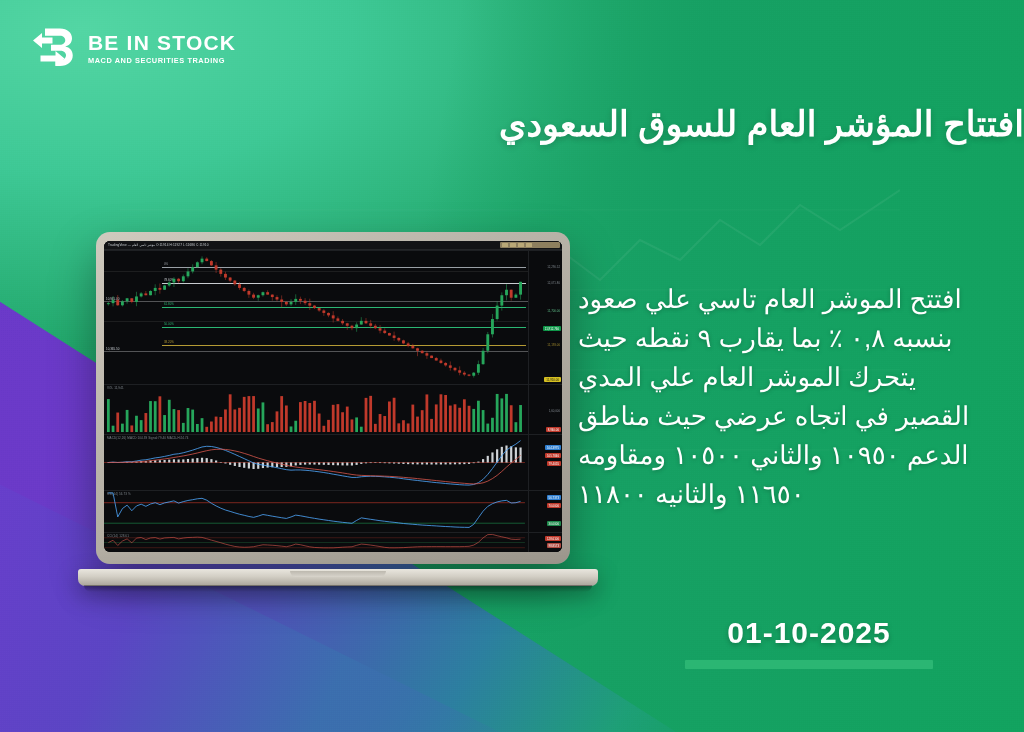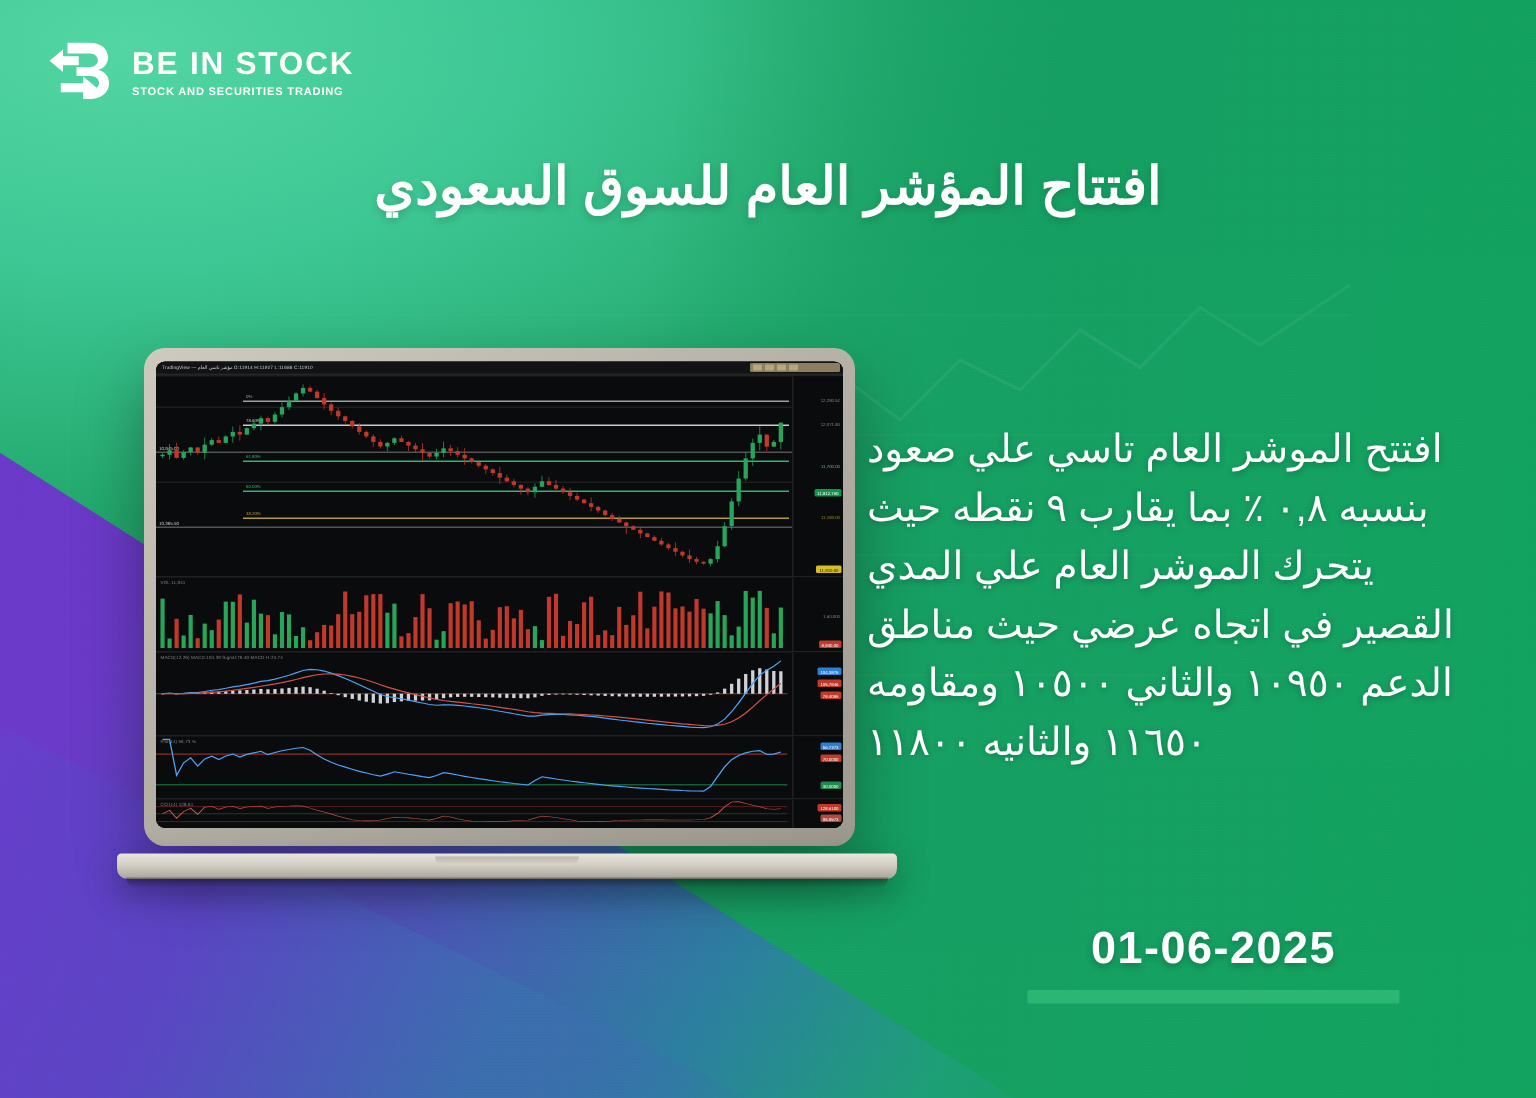--- a/index.html
+++ b/index.html
@@ -53,21 +53,21 @@
     color:#fff; font-weight:bold; font-size:21px; letter-spacing:1.2px; line-height:1;
   }
   .logo-tag{
     color:#fff; font-size:7.4px; font-weight:bold; letter-spacing:.55px;
     margin-top:4px; line-height:1;
   }
 
   
   #headline{
     position:absolute; top:104px; left:0; width:100%;
-    text-align:center; z-index:6;
+    z-index:6;
     color:#ffffff; font-size:35px; font-weight:bold;
     direction:rtl; letter-spacing:.2px;
     text-shadow:0 2px 6px rgba(0,0,0,.18);
   }
 
   
   #body-text{
     position:absolute; right:36px; top:280px; width:410px;
     z-index:6; direction:rtl; text-align:left;
     color:#ffffff; font-size:26px; line-height:1.5; font-weight:500;
@@ -174,30 +174,30 @@
 <div id="logo">
   <svg class="logo-mark" viewBox="0 0 64 64">
     <g fill="#ffffff">
       <path d="M20 6 h20 c10 0 16 6 16 13 0 6-4 10-9 11 6 1 10 6 10 12 0 8-7 14-17 14 h-6 v-8 h6 c5 0 8-3 8-6.5 0-3.5-3-6-8-6 h-12 v-8 h12 c4 0 7-2.5 7-6 0-3.5-3-6-7-6 h-20 z"></path>
       <path d="M30 18 L16 18 L16 12 L4 22 L16 32 L16 26 L30 26 Z"></path>
       <path d="M14 42 L34 42 L34 36 L46 46 L34 56 L34 50 L14 50 Z"></path>
     </g>
   </svg>
   <div class="logo-txt">
     <div class="logo-name">BE IN STOCK</div>
-    <div class="logo-tag">STOCK AND SECURITIES TRADING</div>
+    <div class="logo-tag">MACD AND SECURITIES TRADING</div>
   </div>
 </div>
 
 <div id="headline">افتتاح المؤشر العام للسوق السعودي</div>
 
 <div id="body-text">افتتح الموشر العام تاسي علي صعود بنسبه ٠,٨ ٪ بما يقارب ٩ نقطه حيث يتحرك الموشر العام علي المدي القصير في اتجاه عرضي حيث مناطق الدعم ١٠٩٥٠ والثاني ١٠٥٠٠ ومقاومه ١١٦٥٠ والثانيه ١١٨٠٠</div>
 
 <div id="date-block">
-  <div id="date-text">01-06-2025</div>
+  <div id="date-text">01-10-2025</div>
   <div id="date-underline"></div>
 </div>
 
 <div id="laptop">
   <div class="lid">
     <div class="screen">
       <div class="term">
 
         <div class="term-top">
           <div class="term-title">TradingView — مؤشر تاسي العام  O:11914  H:11927  L:11686  C:11910</div>

